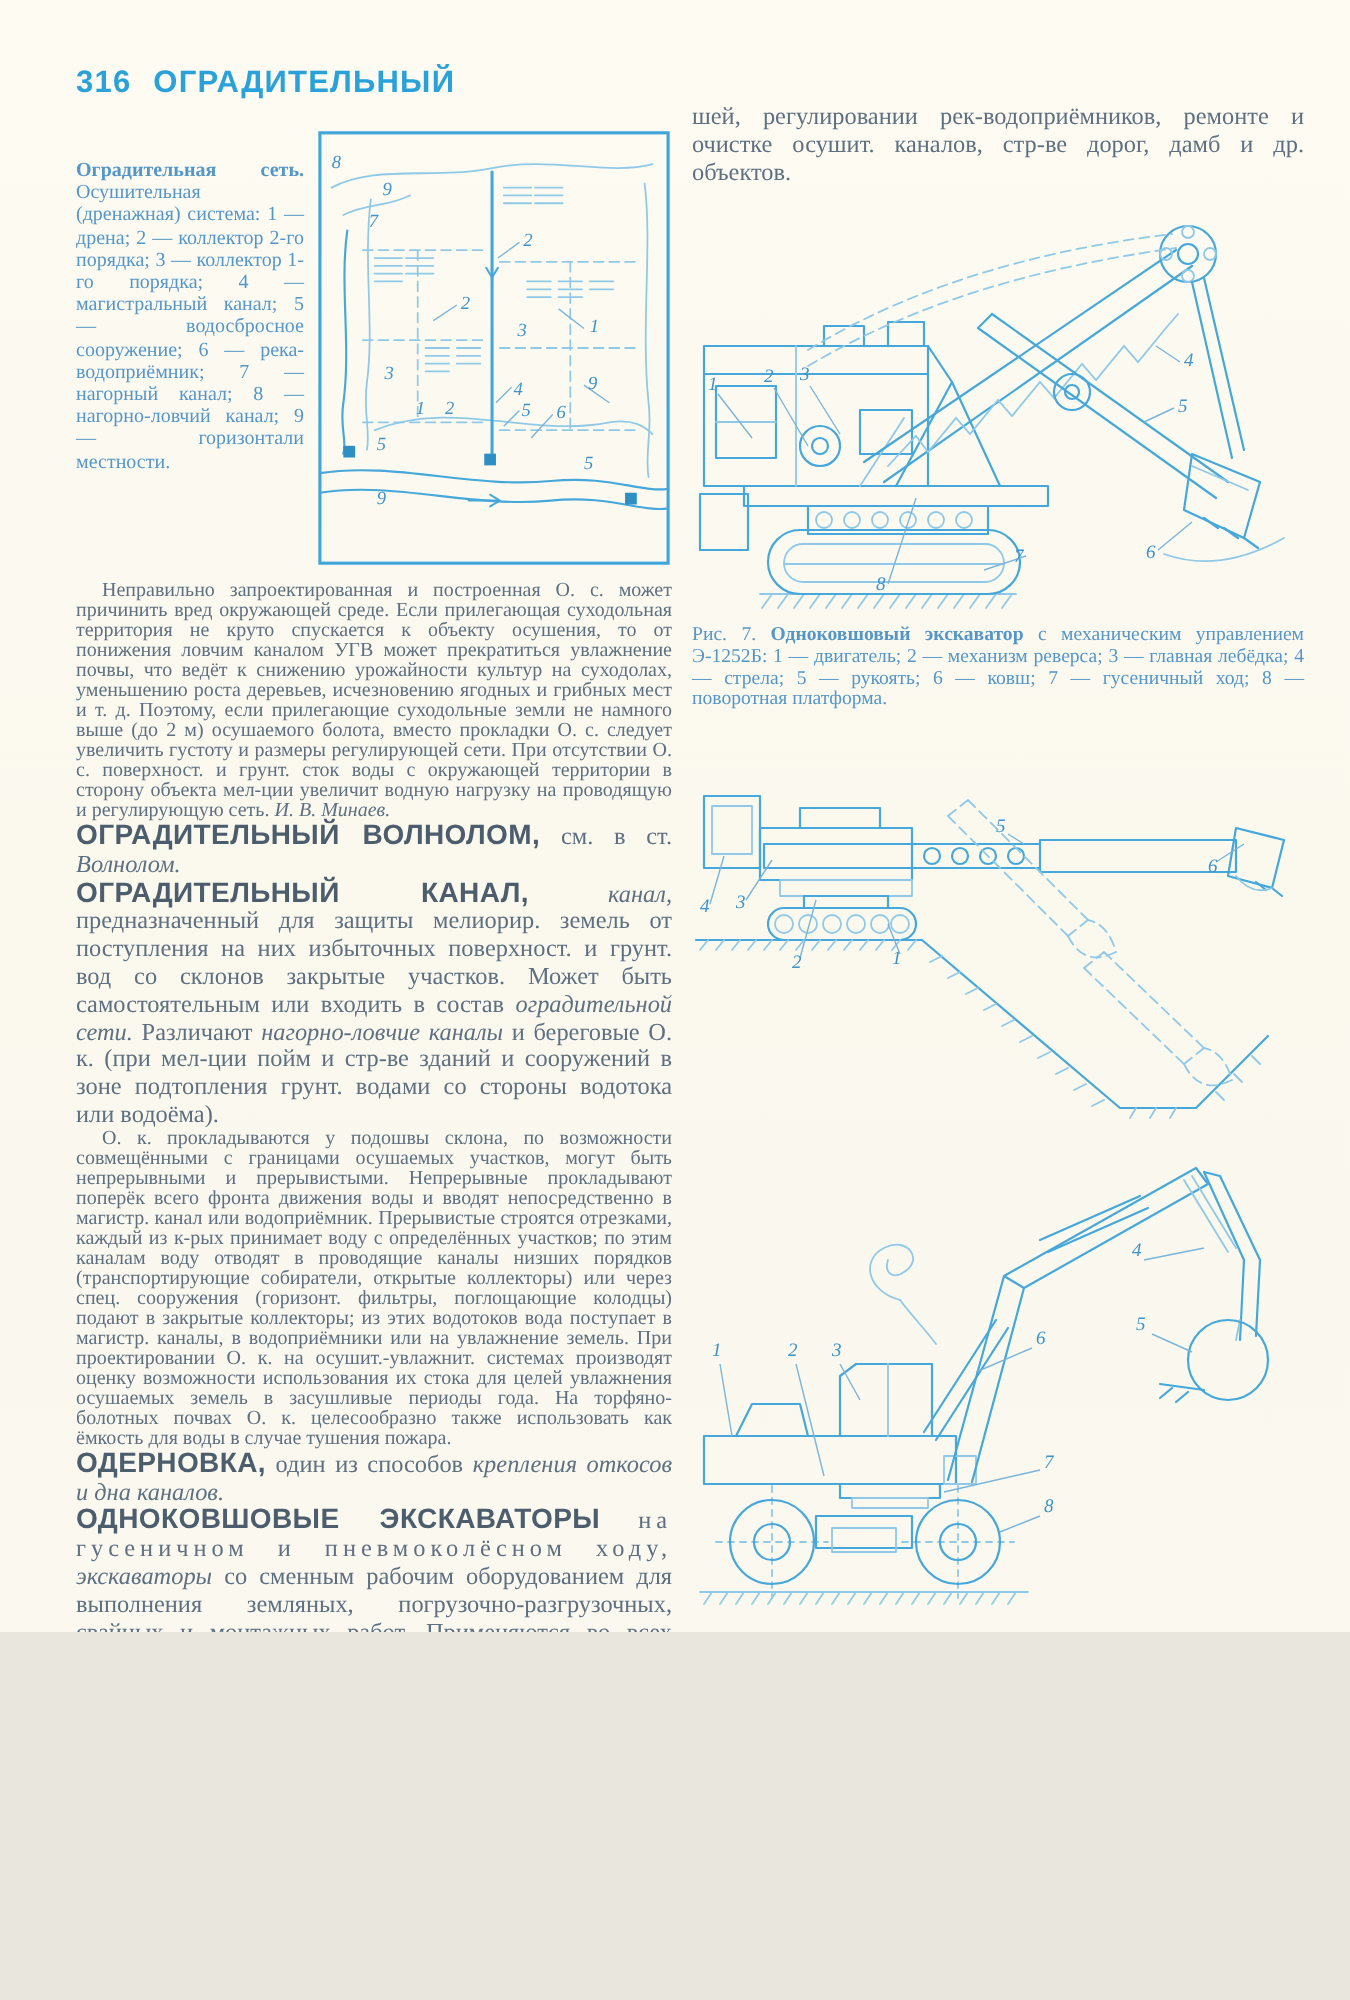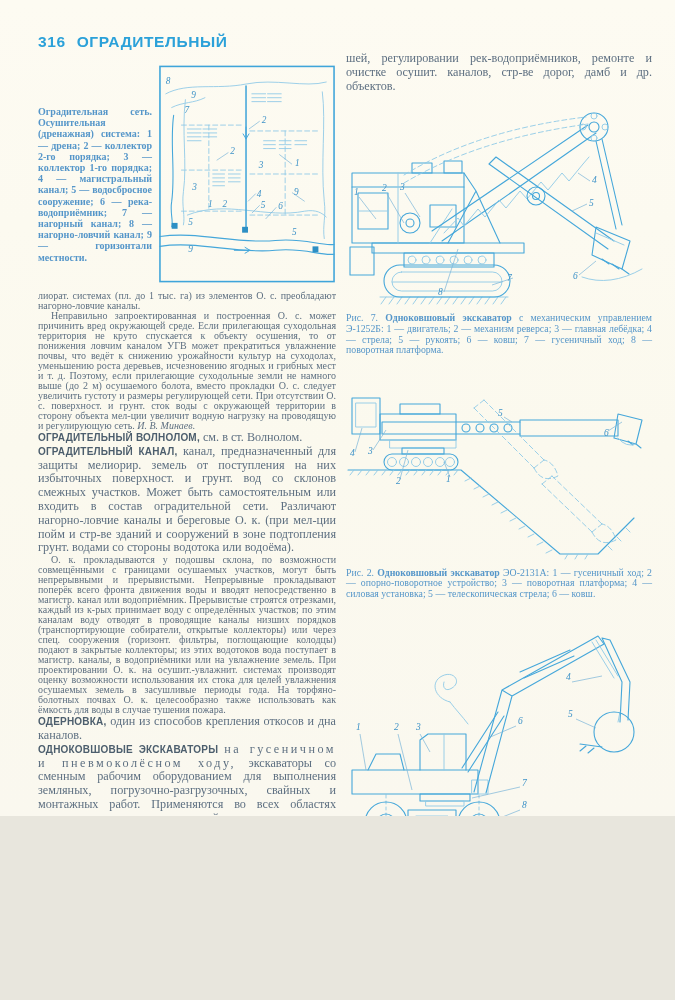--- a/index.html
+++ b/index.html
@@ -11,28 +11,28 @@
   .pagehead{position:absolute;left:38px;top:33px;font-family:"Liberation Sans",sans-serif;
         font-weight:bold;font-size:15.5px;color:#2ba1d9;letter-spacing:.6px;}
   .pagenum{margin-right:11px;}
   .col{position:absolute;text-align:justify;}
   .col-left{left:38px;top:62px;width:298px;}
   .col-right{left:346px;top:52px;width:306px;}
   p{margin:0;padding:0;}
   .t-sm{font-size:10px;line-height:10px;}
   .t-lg{font-size:12.2px;line-height:13.8px;}
   .indent{text-indent:13px;font-family:Liberation Serif, serif;}
-  .headword{font-family:"Liberation Sans",sans-serif;font-weight:bold;font-size:10px;
+  .headword{font-family:"Liberation Sans",sans-serif;font-weight:bold;font-size:14px;
         color:#4c5e6d;letter-spacing:.2px;}
-  .it{margin-top:43px;}
+  .it{font-style:italic;margin-top:43px;}
   .sig{font-style:italic;}
   .sperr{letter-spacing:2.5px;}
   .figrow{display:flex;gap:6px;margin-bottom:5px;}
   .capleft{width:114px;font-size:10px;line-height:11.2px;color:#5596c9;
-        text-align:justify;margin-top:44px;flex:none;font-weight:bold;}
+        text-align:justify;margin-top:18px;flex:none;}
   .figcap{font-size:9.8px;line-height:10.6px;color:#5596c9;text-align:justify;}
   .mb4{margin-bottom:4px}.mb6{margin-bottom:6px}.mb8{margin-bottom:8px}.mb20{margin-bottom:20px}
   svg{display:block;}
   .frame{fill:none;stroke:#3fa5da;stroke-width:1.6;}
   .dwg{fill:none;stroke:#45a7da;stroke-width:1.1;stroke-linecap:round;stroke-linejoin:round;}
   .light{fill:none;stroke:#8fc9e7;stroke-width:.9;stroke-linecap:round;}
   .dash{stroke-dasharray:5 3;}
   .dash2{stroke-dasharray:3 3;}
   .flbl{font-family:"Liberation Serif",serif;font-style:italic;font-size:9.5px;fill:#3f93c8;stroke:none;}
   .ldr{stroke:#7ab4d9;stroke-width:.7;fill:none;}
@@ -105,34 +105,33 @@
           <text class="flbl" x="105" y="147">5</text>
           <text class="flbl" x="123" y="148">6</text>
           <text class="flbl" x="139" y="133">9</text>
           <text class="flbl" x="31" y="164">5</text>
           <text class="flbl" x="137" y="174">5</text>
           <text class="flbl" x="31" y="192">9</text>
         </g>
       </svg>
     </div>
 
-    <p class="t-sm">лиорат. системах (пл. до 1 тыс. га) из элементов О. с. преобладают нагорно-ловчие каналы.</p>
     <p class="t-sm indent"><span>Неправильно запроектированная и построенная О. с. может причинить вред окружающей среде. Если прилегающая суходольная территория не круто спускается к объекту осушения, то от понижения ловчим каналом УГВ может прекратиться увлажнение почвы, что ведёт к снижению урожайности культур на суходолах, уменьшению роста деревьев, исчезновению ягодных и грибных мест и т. д. Поэтому, если прилегающие суходольные земли не намного выше (до 2 м) осушаемого болота, вместо прокладки О. с. следует увеличить густоту и размеры регулирующей сети. При отсутствии О. с. поверхност. и грунт. сток воды с окружающей территории в сторону объекта мел-ции увеличит водную нагрузку на проводящую и регулирующую сеть.</span>
       <span class="sig">И. В. Минаев.</span></p>
 
     <p class="t-lg">
       <span class="headword">ОГРАДИТЕЛЬНЫЙ ВОЛНОЛОМ,</span>
       <span>см. в ст.</span>
       <span class="it">Волнолом.</span>
     </p>
 
     <p class="t-lg">
       <span class="headword">ОГРАДИТЕЛЬНЫЙ КАНАЛ,</span>
       <span class="it">канал,</span>
-      <span>предназначенный для защиты мелиорир. земель от поступления на них избыточных поверхност. и грунт. вод со склонов смежных участков. Может быть самостоятельным или входить в состав</span>
+      <span>предназначенный для защиты мелиорир. земель от поступления на них избыточных поверхност. и грунт. вод со склонов закрытые участков. Может быть самостоятельным или входить в состав</span>
       <span class="it">оградительной сети.</span>
       <span>Различают</span>
       <span class="it">нагорно-ловчие каналы</span>
       <span>и береговые О. к. (при мел-ции пойм и стр-ве зданий и сооружений в зоне подтопления грунт. водами со стороны водотока или водоёма).</span>
     </p>
 
     <p class="t-sm indent">О. к. прокладываются у подошвы склона, по возможности совмещёнными с границами осушаемых участков, могут быть непрерывными и прерывистыми. Непрерывные прокладывают поперёк всего фронта движения воды и вводят непосредственно в магистр. канал или водоприёмник. Прерывистые строятся отрезками, каждый из к-рых принимает воду с определённых участков; по этим каналам воду отводят в проводящие каналы низших порядков (транспортирующие собиратели, открытые коллекторы) или через спец. сооружения (горизонт. фильтры, поглощающие колодцы) подают в закрытые коллекторы; из этих водотоков вода поступает в магистр. каналы, в водоприёмники или на увлажнение земель. При проектировании О. к. на осушит.-увлажнит. системах производят оценку возможности использования их стока для целей увлажнения осушаемых земель в засушливые периоды года. На торфяно-болотных почвах О. к. целесообразно также использовать как ёмкость для воды в случае тушения пожара.</p>
 
     <p class="t-lg">
       <span class="headword">ОДЕРНОВКА,</span>
@@ -290,25 +289,20 @@
       <g>
         <text class="flbl" x="4" y="92">4</text>
         <text class="flbl" x="22" y="90">3</text>
         <text class="flbl" x="50" y="120">2</text>
         <text class="flbl" x="100" y="118">1</text>
         <text class="flbl" x="152" y="52">5</text>
         <text class="flbl" x="258" y="72">6</text>
       </g>
     </svg>
 
-    <p class="figcap mb20">
-      <span>Рис. 2.</span>
-      <b>Одноковшовый экскаватор</b>
-      <span>ЭО-2131А: 1 — гусеничный ход; 2 — опорно-поворотное устройство; 3 — поворотная платформа; 4 — силовая установка; 5 — телескопическая стрела; 6 — ковш.</span>
-    </p>
 
     <svg class="mb4" width="306" height="236" viewBox="0 0 306 236">
       <g class="light">
         <path d="M4 228 H168"></path>
         <path d="M10 228l-4 6M18 228l-4 6M26 228l-4 6M34 228l-4 6M42 228l-4 6M50 228l-4 6M58 228l-4 6M66 228l-4 6M74 228l-4 6M82 228l-4 6M90 228l-4 6M98 228l-4 6M106 228l-4 6M114 228l-4 6M122 228l-4 6M130 228l-4 6M138 228l-4 6M146 228l-4 6M154 228l-4 6M162 228l-4 6"></path>
       </g>
       <g class="light dash2">
         <path d="M12 203 H68 M40 175 V231 M105 203 H161 M133 175 V231"></path>
       </g>
       <g class="dwg">

